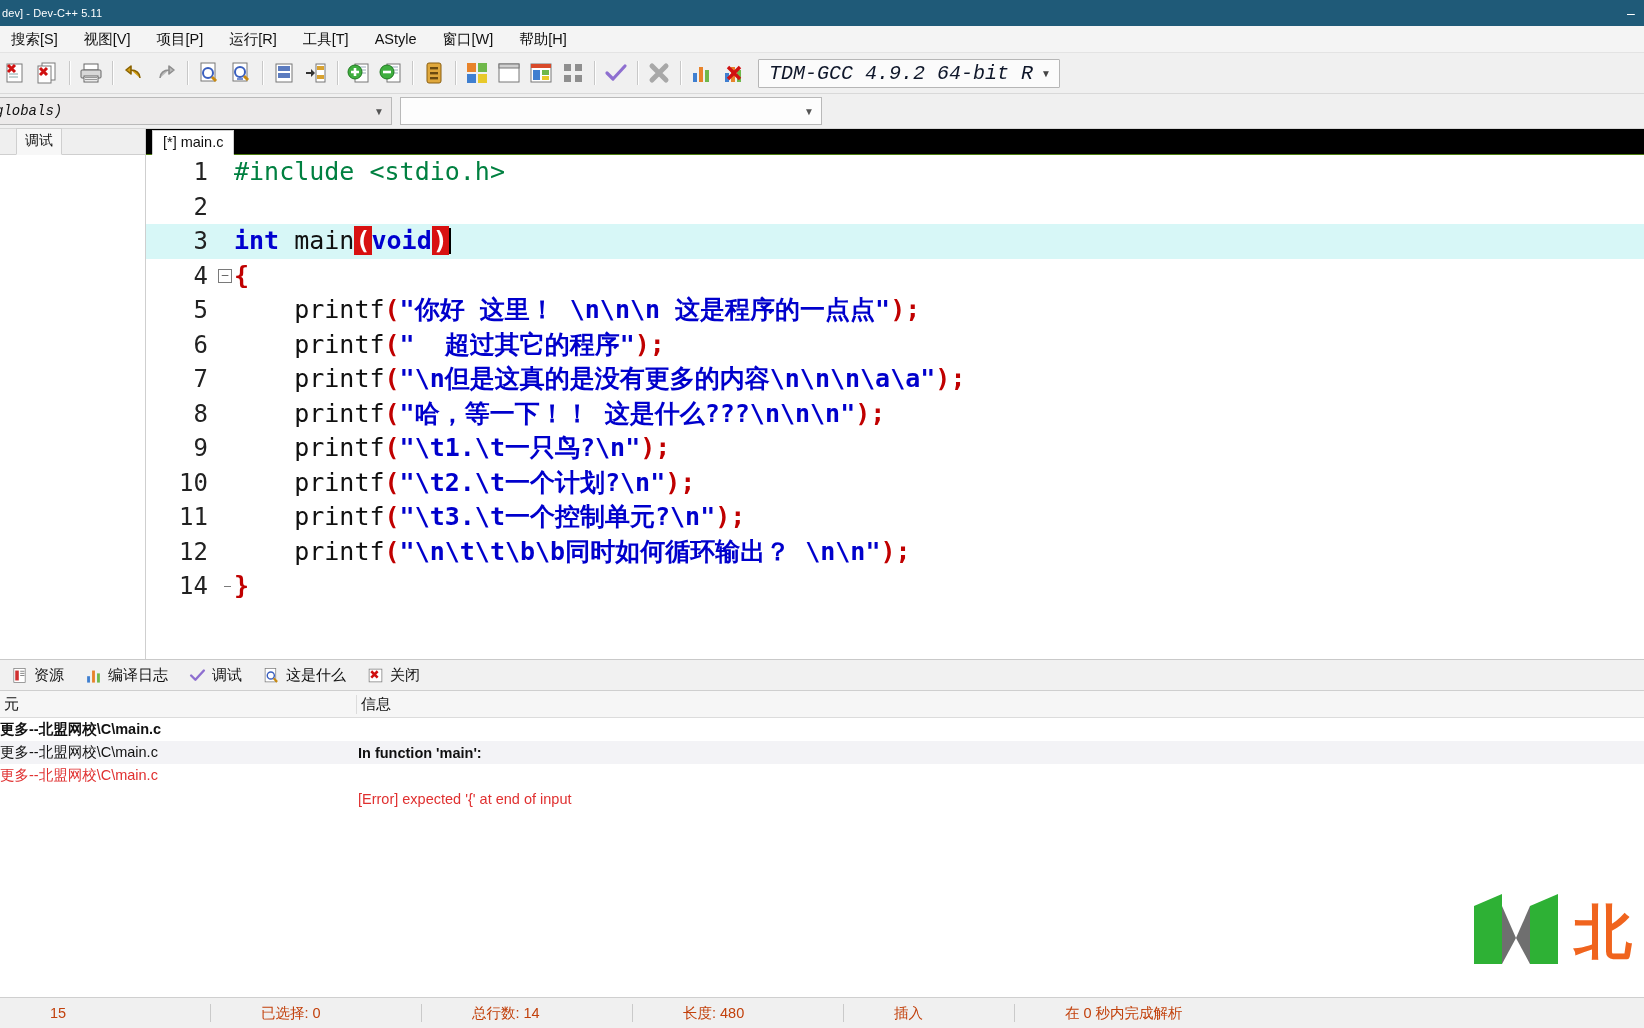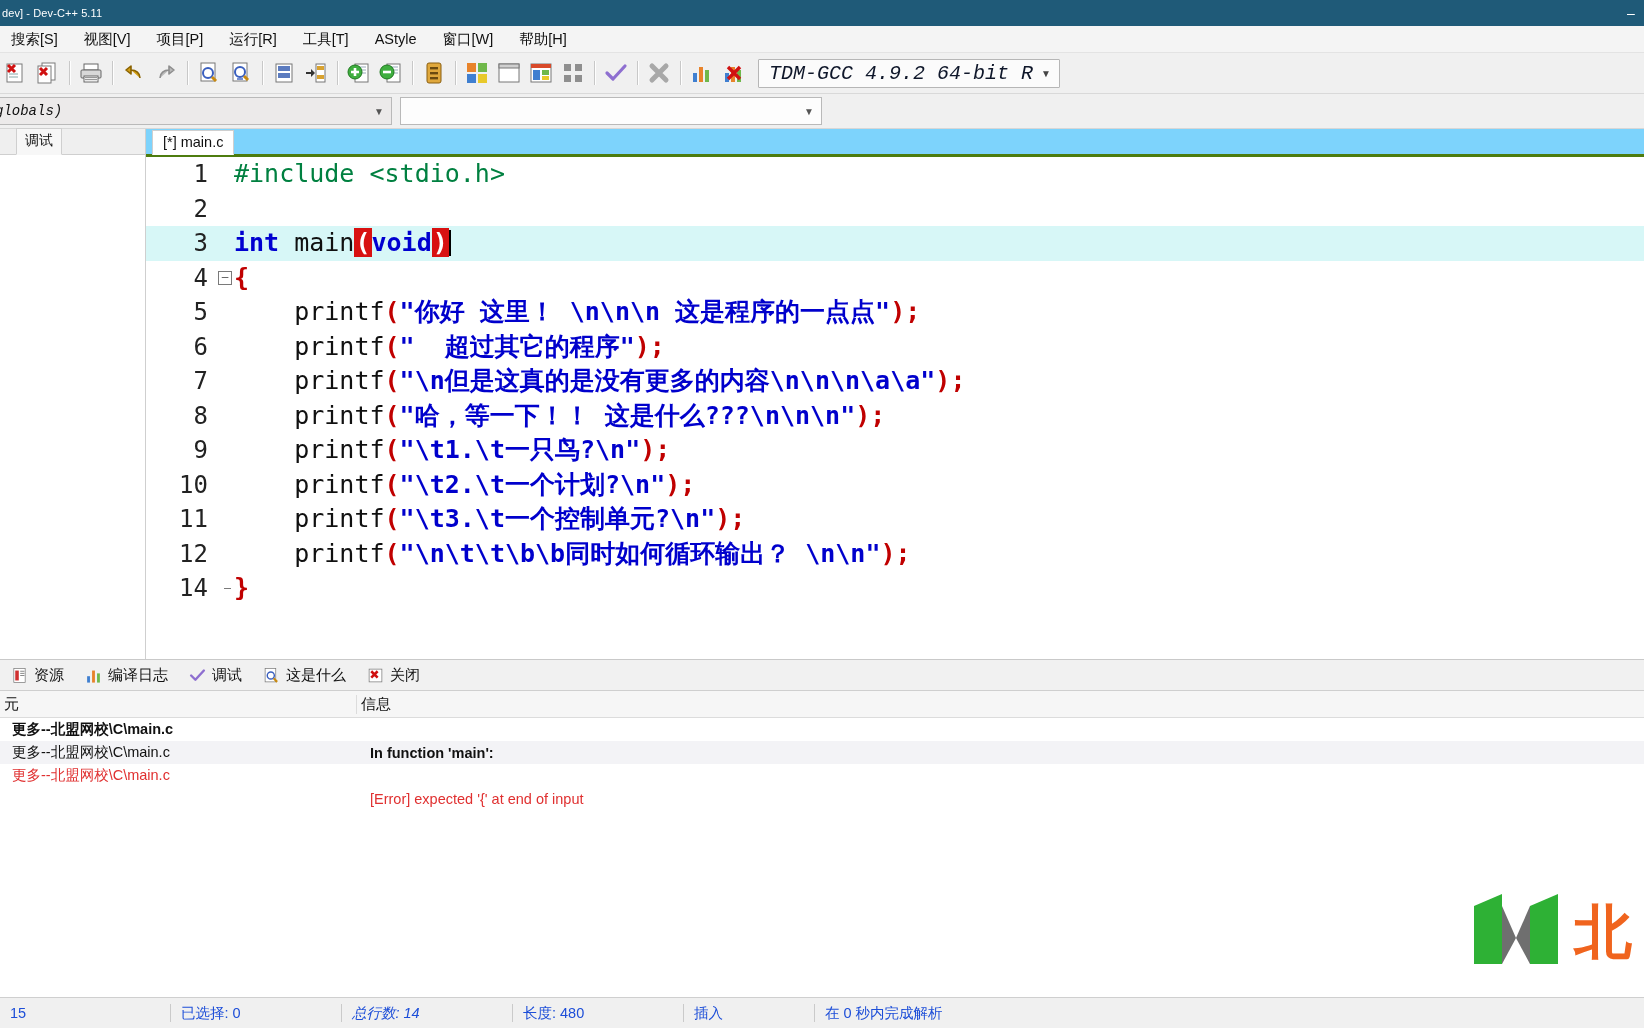--- a/index.html
+++ b/index.html
@@ -65,21 +65,21 @@
   .leftpanel{
     width:145px;flex:0 0 145px;background:#f7f7f7;border-right:1px solid #cfcfcf;
     display:flex;flex-direction:column;
   }
   .lp-tabs{height:25px;display:flex;align-items:flex-end;background:#efefef;border-bottom:1px solid #cfcfcf;}
   .lp-tab{font-size:14px;color:#111;padding:3px 8px 4px 8px;white-space:nowrap;}
   .lp-tab.sel{background:#f7f7f7;border:1px solid #cfcfcf;border-bottom:1px solid #f7f7f7;margin-bottom:-1px;}
   .lp-body{flex:1;background:#ffffff;}
 
   .editorwrap{flex:1;min-width:0;display:flex;flex-direction:column;background:#fff;}
-  .ed-tabs{height:25px;flex:0 0 25px;background:#7dd3fc;border-bottom:3px solid #4d7c0f;display:flex;align-items:flex-end;padding-left:6px;}
+  .ed-tabs{height:25px;flex:0 0 25px;background:#000000;border-bottom:1px solid #4d7c0f;display:flex;align-items:flex-end;padding-left:6px;}
   .ed-tab{font-size:14.5px;color:#111;padding:3px 10px 4px 10px;background:#ffffff;border:1px solid #cfcfcf;border-bottom:1px solid #ffffff;margin-bottom:-1px;white-space:nowrap;}
 
   .code{
     flex:1;position:relative;overflow:hidden;background:#ffffff;
     font-family:"DejaVu Sans Mono","Liberation Mono",monospace;
     font-size:25px;line-height:34.5px;
   }
   .cline{display:flex;height:34.5px;align-items:center;white-space:pre;}
   .cline.cur{background:#d7f7f7;}
   .gutter{
@@ -114,33 +114,33 @@
   .b-tab{display:flex;align-items:center;gap:6px;padding:3px 10px;font-size:15px;color:#111;white-space:nowrap;}
   .b-tab .bi{width:18px;height:18px;display:flex;align-items:center;justify-content:center;}
 
   .listwrap{flex:1;min-height:0;display:flex;flex-direction:column;background:#ffffff;}
   .lhead{height:26px;flex:0 0 26px;display:flex;background:#f6f6f6;border-bottom:1px solid #dcdcdc;align-items:center;}
   .lhead .hc{font-size:15px;color:#111;padding-left:4px;}
   .lhead .hc.c1{width:352px;flex:0 0 352px;border-right:1px solid #dcdcdc;}
   .lhead .hc.c2{flex:1;}
   .lrows{flex:1;min-height:0;overflow:hidden;}
   .lrow{height:23px;display:flex;align-items:center;font-size:14.5px;color:#111;}
-  .lrow .rc1{width:352px;flex:0 0 352px;padding-left:12px;white-space:nowrap;overflow:hidden;}
+  .lrow .rc1{width:352px;flex:0 0 352px;padding-left:0px;white-space:nowrap;overflow:hidden;}
   .lrow .rc2{flex:1;padding-left:6px;white-space:nowrap;overflow:hidden;margin-top:47px;}
   .lrow.alt{background:#f3f3f6;}
   .lrow.err{color:#e03030;}
   .lrow.err .rc1,.lrow.err .rc2{color:#e03030;}
   .lrow.bold .rc1,.lrow.bold .rc2{font-weight:bold;}
 
   
   .statusbar{
     height:30px;flex:0 0 30px;background:#f0f0f0;border-top:1px solid #cfcfcf;
     display:flex;align-items:center;
   }
-  .sb{font-size:14.5px;color:#1d4ed8;padding:0 10px;height:30px;display:flex;align-items:center;white-space:nowrap;}
+  .sb{font-size:14.5px;color:#c2410c;padding:0 10px;height:30px;display:flex;align-items:center;white-space:nowrap;margin-left:40px;}
   .sbdiv{width:1px;height:18px;background:#cacaca;}
 
   
   .watermark{position:absolute;right:0px;bottom:62px;width:190px;height:80px;pointer-events:none;}
 </style>
 </head>
 <body>
 
 <div class="app">
 
@@ -436,21 +436,21 @@
           </div>
         </div>
     </div>
   </div>
 
   <div class="statusbar" id="statusbar">
       <div class="sb" style="width: 150px;">15</div>
       <div class="sbdiv"></div>
       <div class="sb" style="width: 150px;">已选择:  0</div>
       <div class="sbdiv"></div>
-      <div class="sb" style="width: 150px; font-style: italic;">总行数:  14</div>
+      <div class="sb" style="width: 150px;">总行数:  14</div>
       <div class="sbdiv"></div>
       <div class="sb" style="width: 150px;">长度:  480</div>
       <div class="sbdiv"></div>
       <div class="sb" style="width: 110px;">插入</div>
       <div class="sbdiv"></div>
       <div class="sb">在 0 秒内完成解析</div>
     </div>
 
   <div class="watermark">
     <svg width="190" height="80" viewBox="0 0 190 80">

